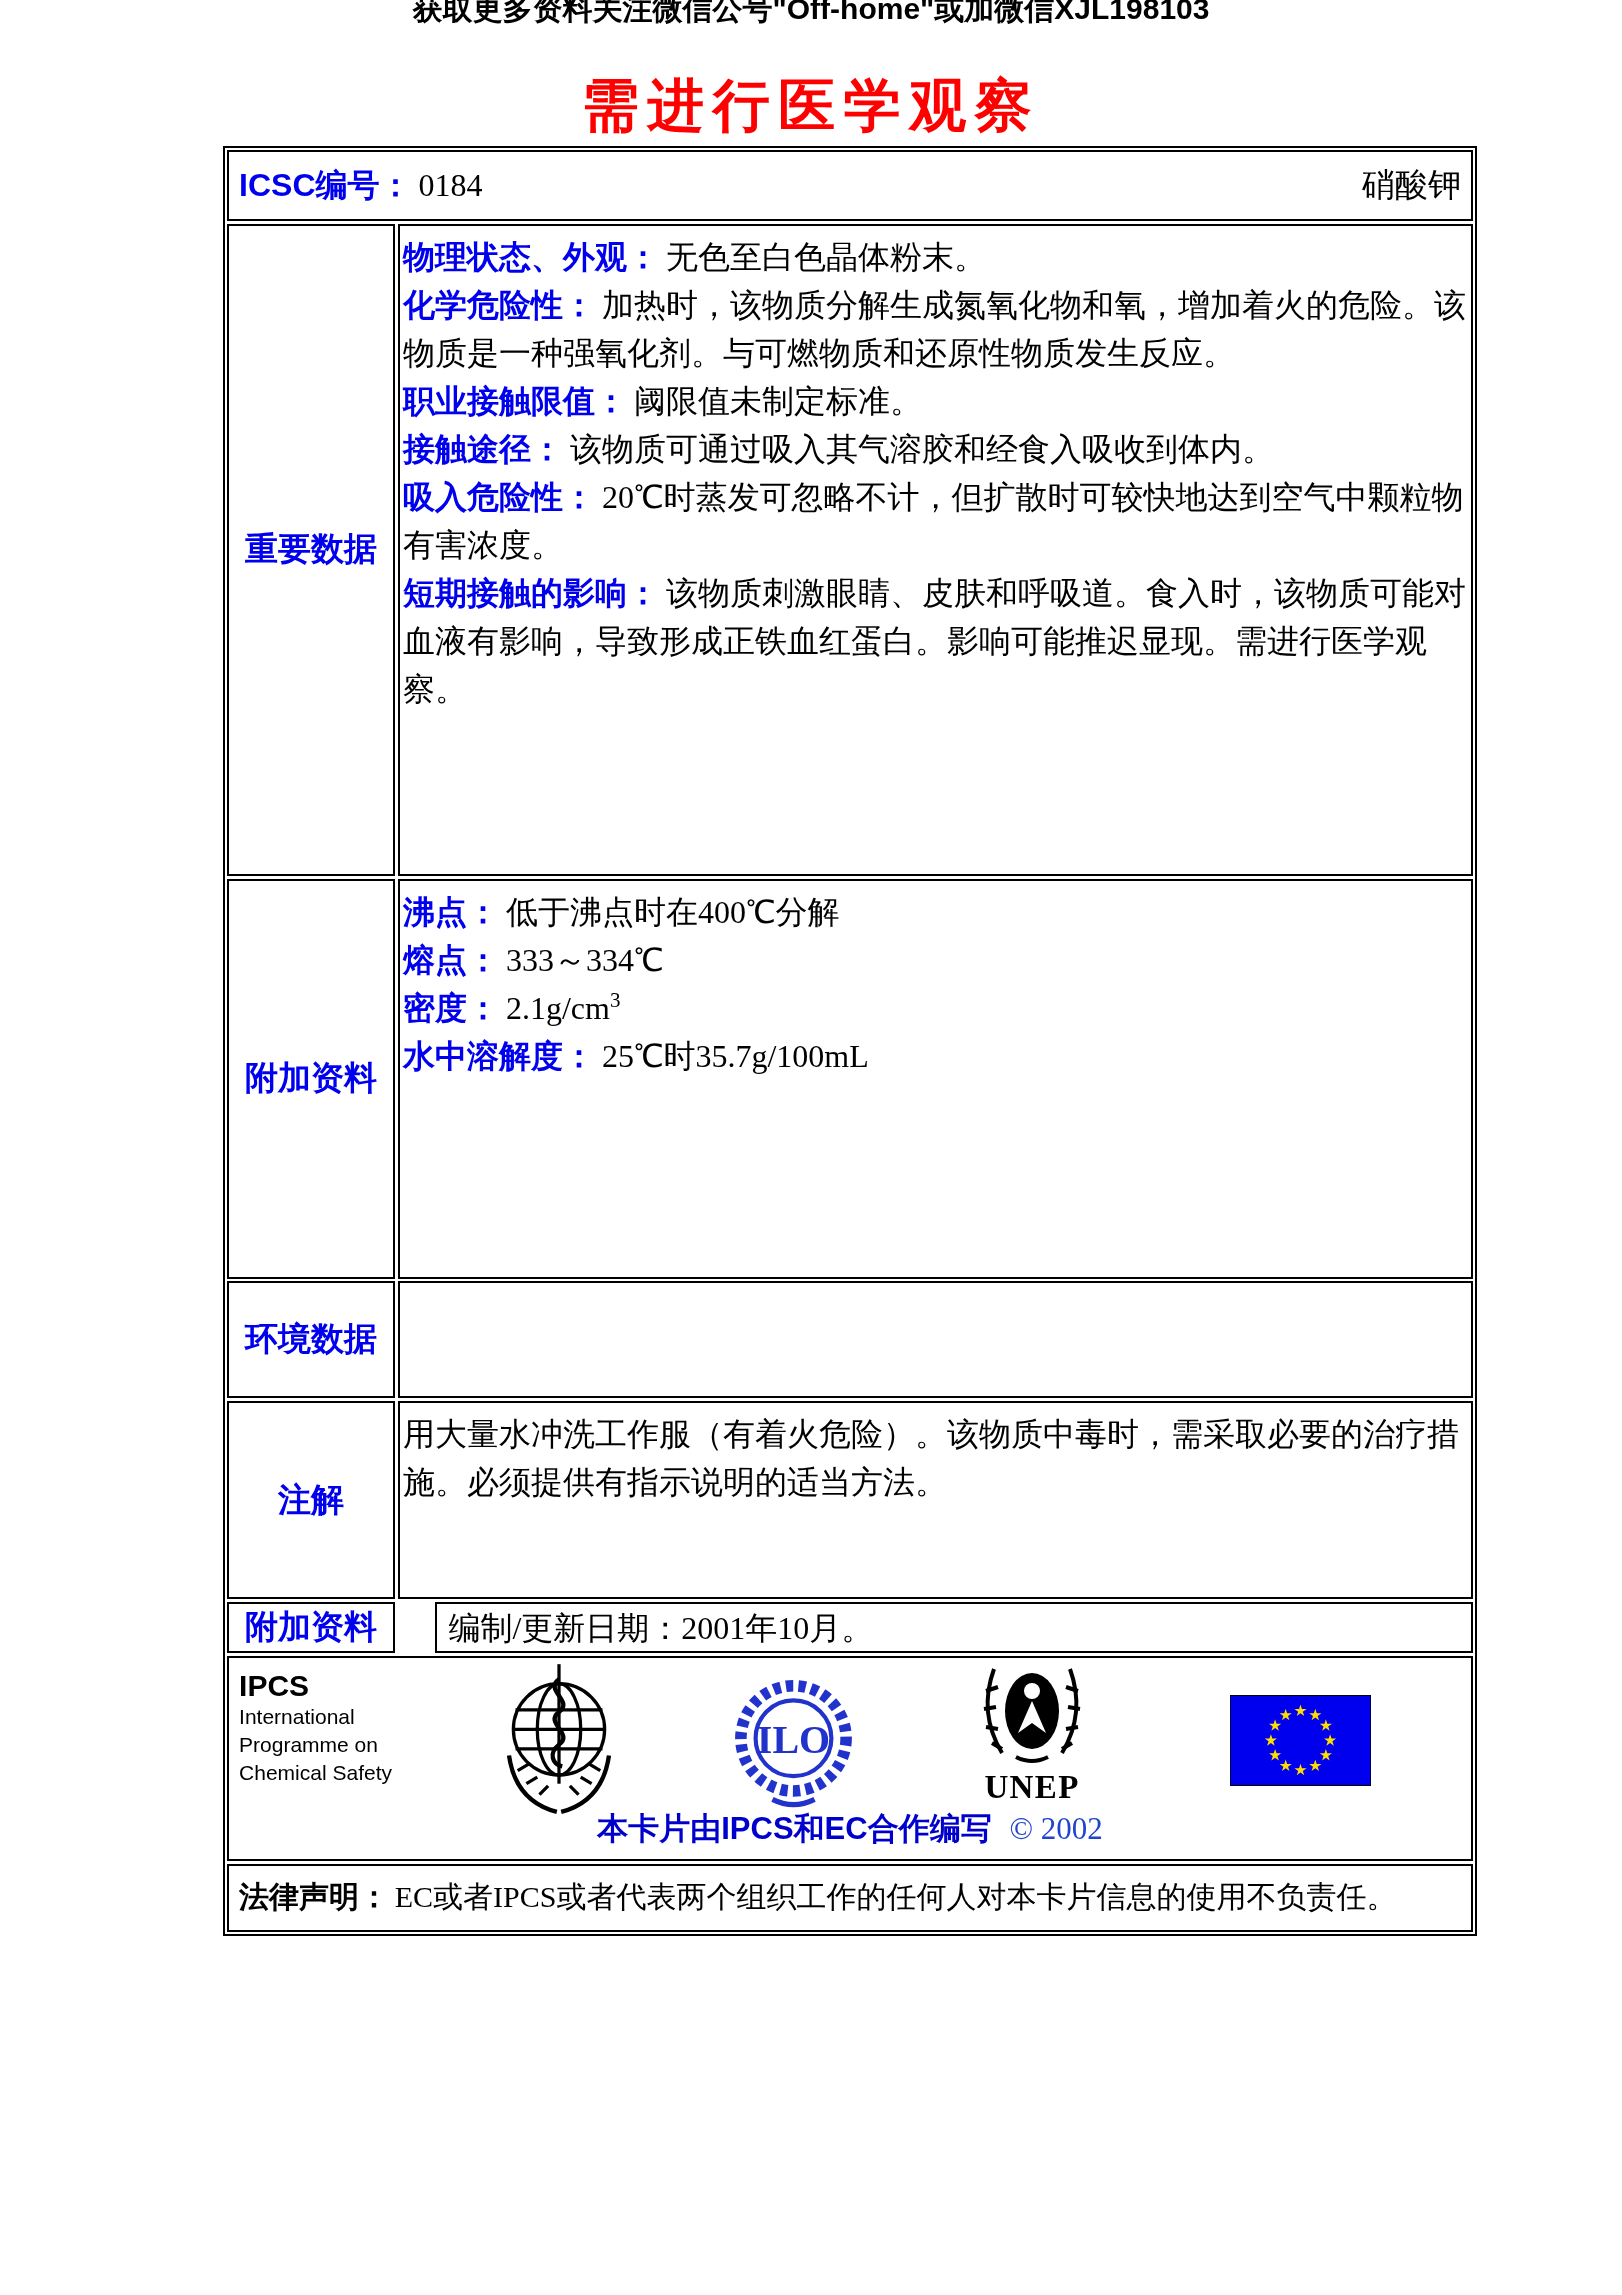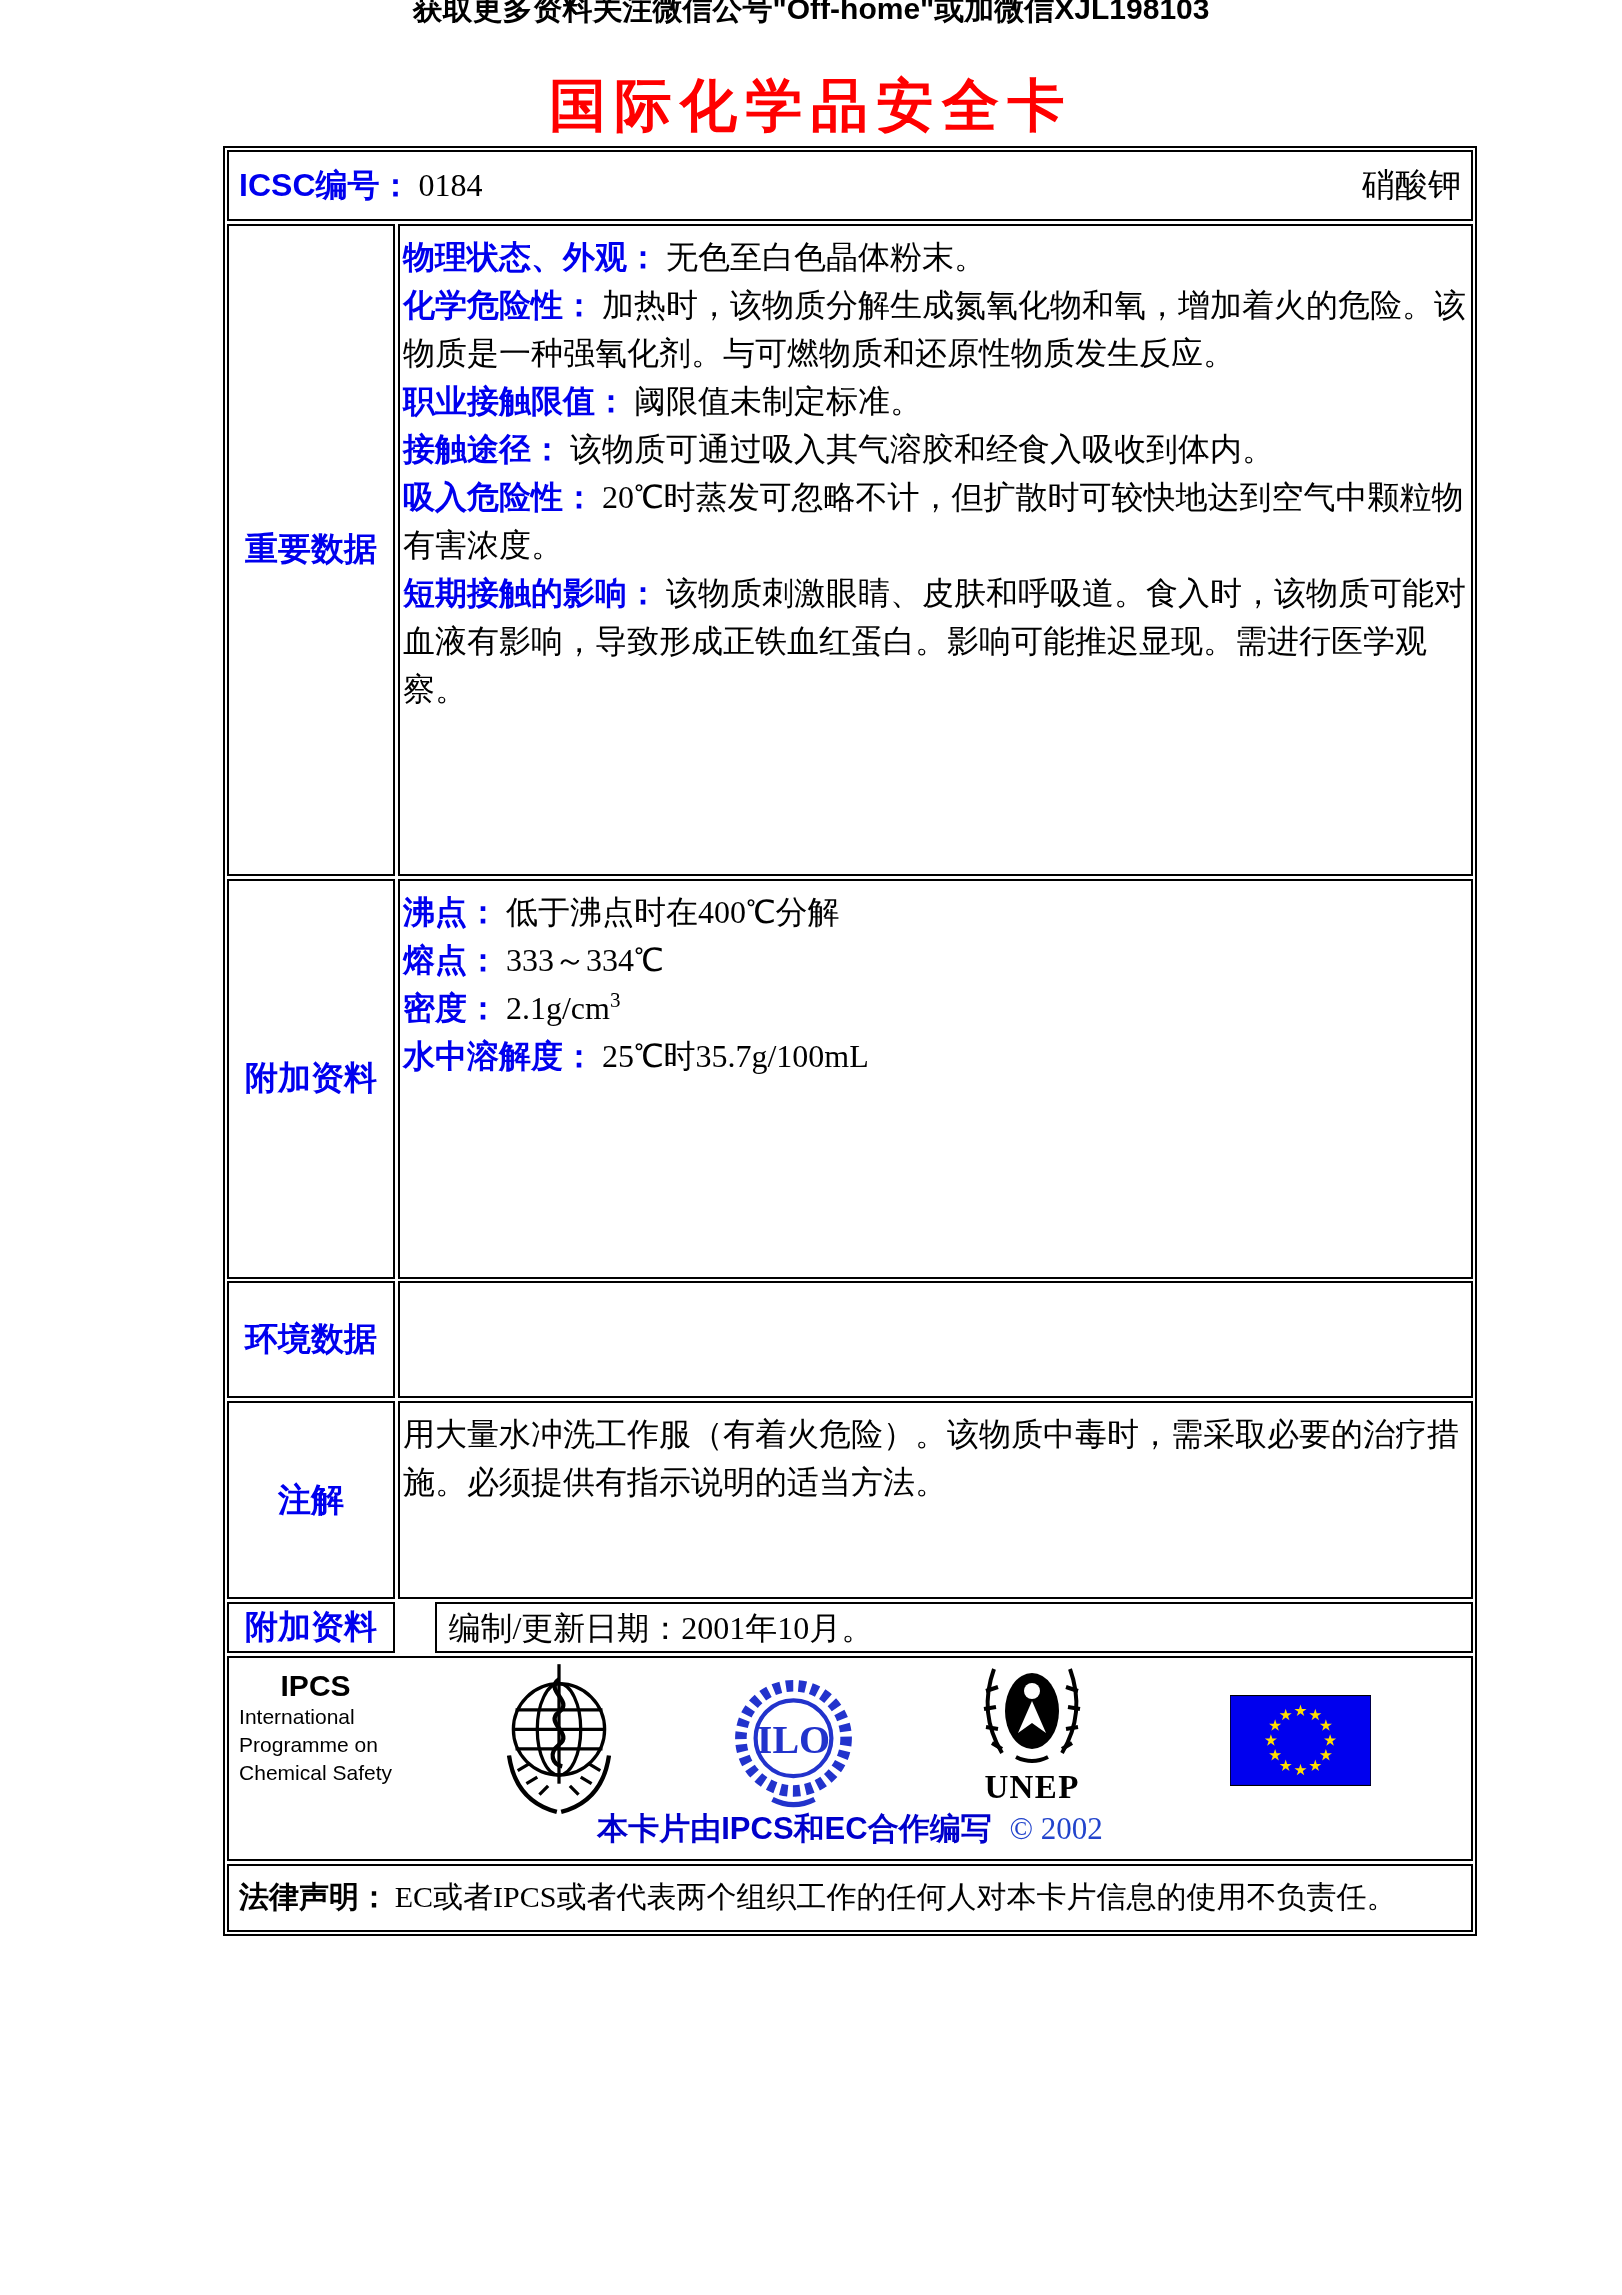--- a/index.html
+++ b/index.html
@@ -55,40 +55,40 @@
   .r-logos { height:205px; position:relative; }
   .r-legal { height:68px; }
   .legal-cell { display:flex; align-items:center; padding:0 10px; font-size:30px; }
   .legal-label {
     font-family:"Liberation Sans", sans-serif; font-weight:bold;
     font-size:30px; color:#000; margin-right:5.7px; white-space:nowrap;
   }
   sup { font-size:21px; vertical-align:super; line-height:0; }
   
   .ipcs-block { position:absolute; left:10px; top:11.3px; font-family:"Liberation Sans", sans-serif; }
-  .ipcs-title { font-weight:bold; font-size:30px;text-align:center; }
+  .ipcs-title { font-weight:bold; font-size:30px; }
   .ipcs-sub { font-size:21px; line-height:28px; }
   .who-logo { position:absolute; left:263px; top:4.2px; }
   .ilo-logo { position:absolute; left:501px; top:12.7px; }
   .unep-block { position:absolute; left:743px; top:2.8px; text-align:center; }
   .unep-label { font-family:"Liberation Serif", serif; font-weight:bold; font-size:33px; letter-spacing:1.4px; }
   .eu-flag { position:absolute; left:1001px; top:37px; }
   .credit-line {
     position:absolute; left:0; top:150px; width:100%; text-align:center;
     font-size:31px; color:#0000cc;
   }
   .credit-main { font-family:"Liberation Sans", sans-serif; font-weight:bold; color:#0000cc; }
   .credit-copy { font-family:"Liberation Serif", serif; color:#2244cc; margin-left:10px; }
 </style>
 </head>
 <body>
 
 <div class="banner">获取更多资料关注微信公号"Off-home"或加微信XJL198103</div>
 
-<div class="doc-title">国际化学品安全卡</div>
+<div class="doc-title">需进行医学观察</div>
 
 <div class="card">
 
   <div class="row icsc-row">
     <div class="cell full icsc-cell">
       <span class="inline-label">ICSC编号：</span>
       <span>0184</span>
       <span class="chem-name">硝酸钾</span>
     </div>
   </div>

